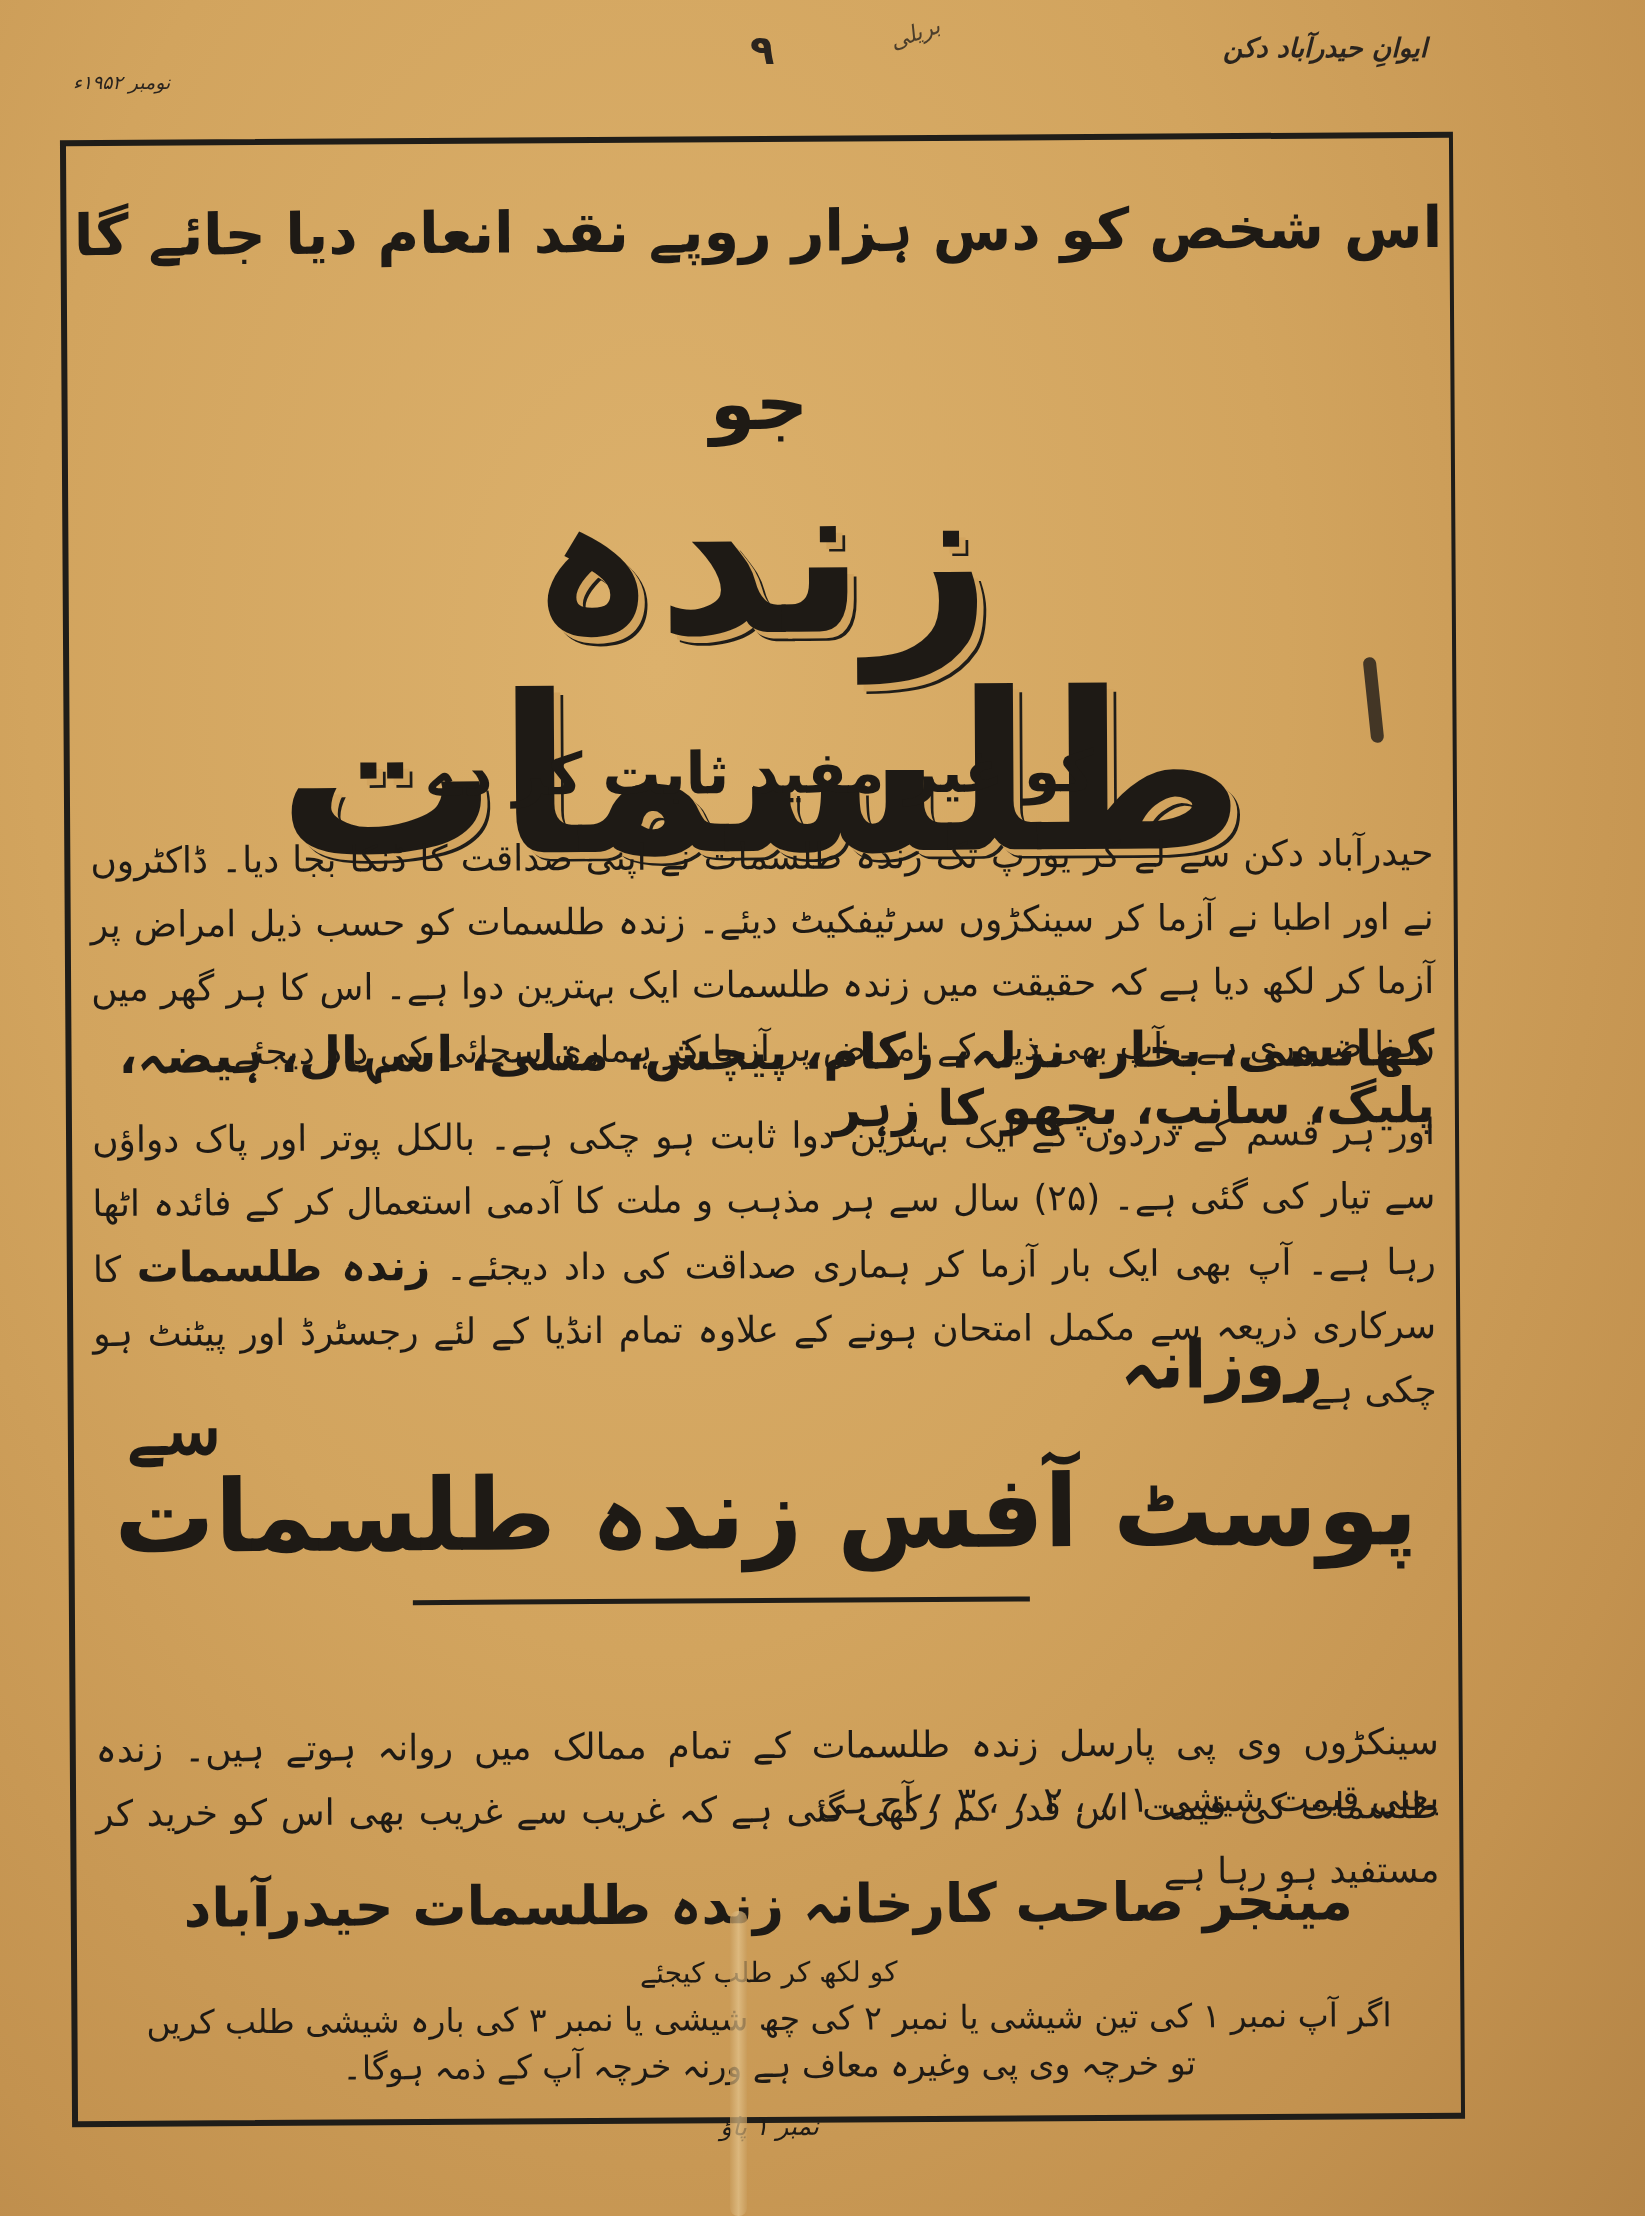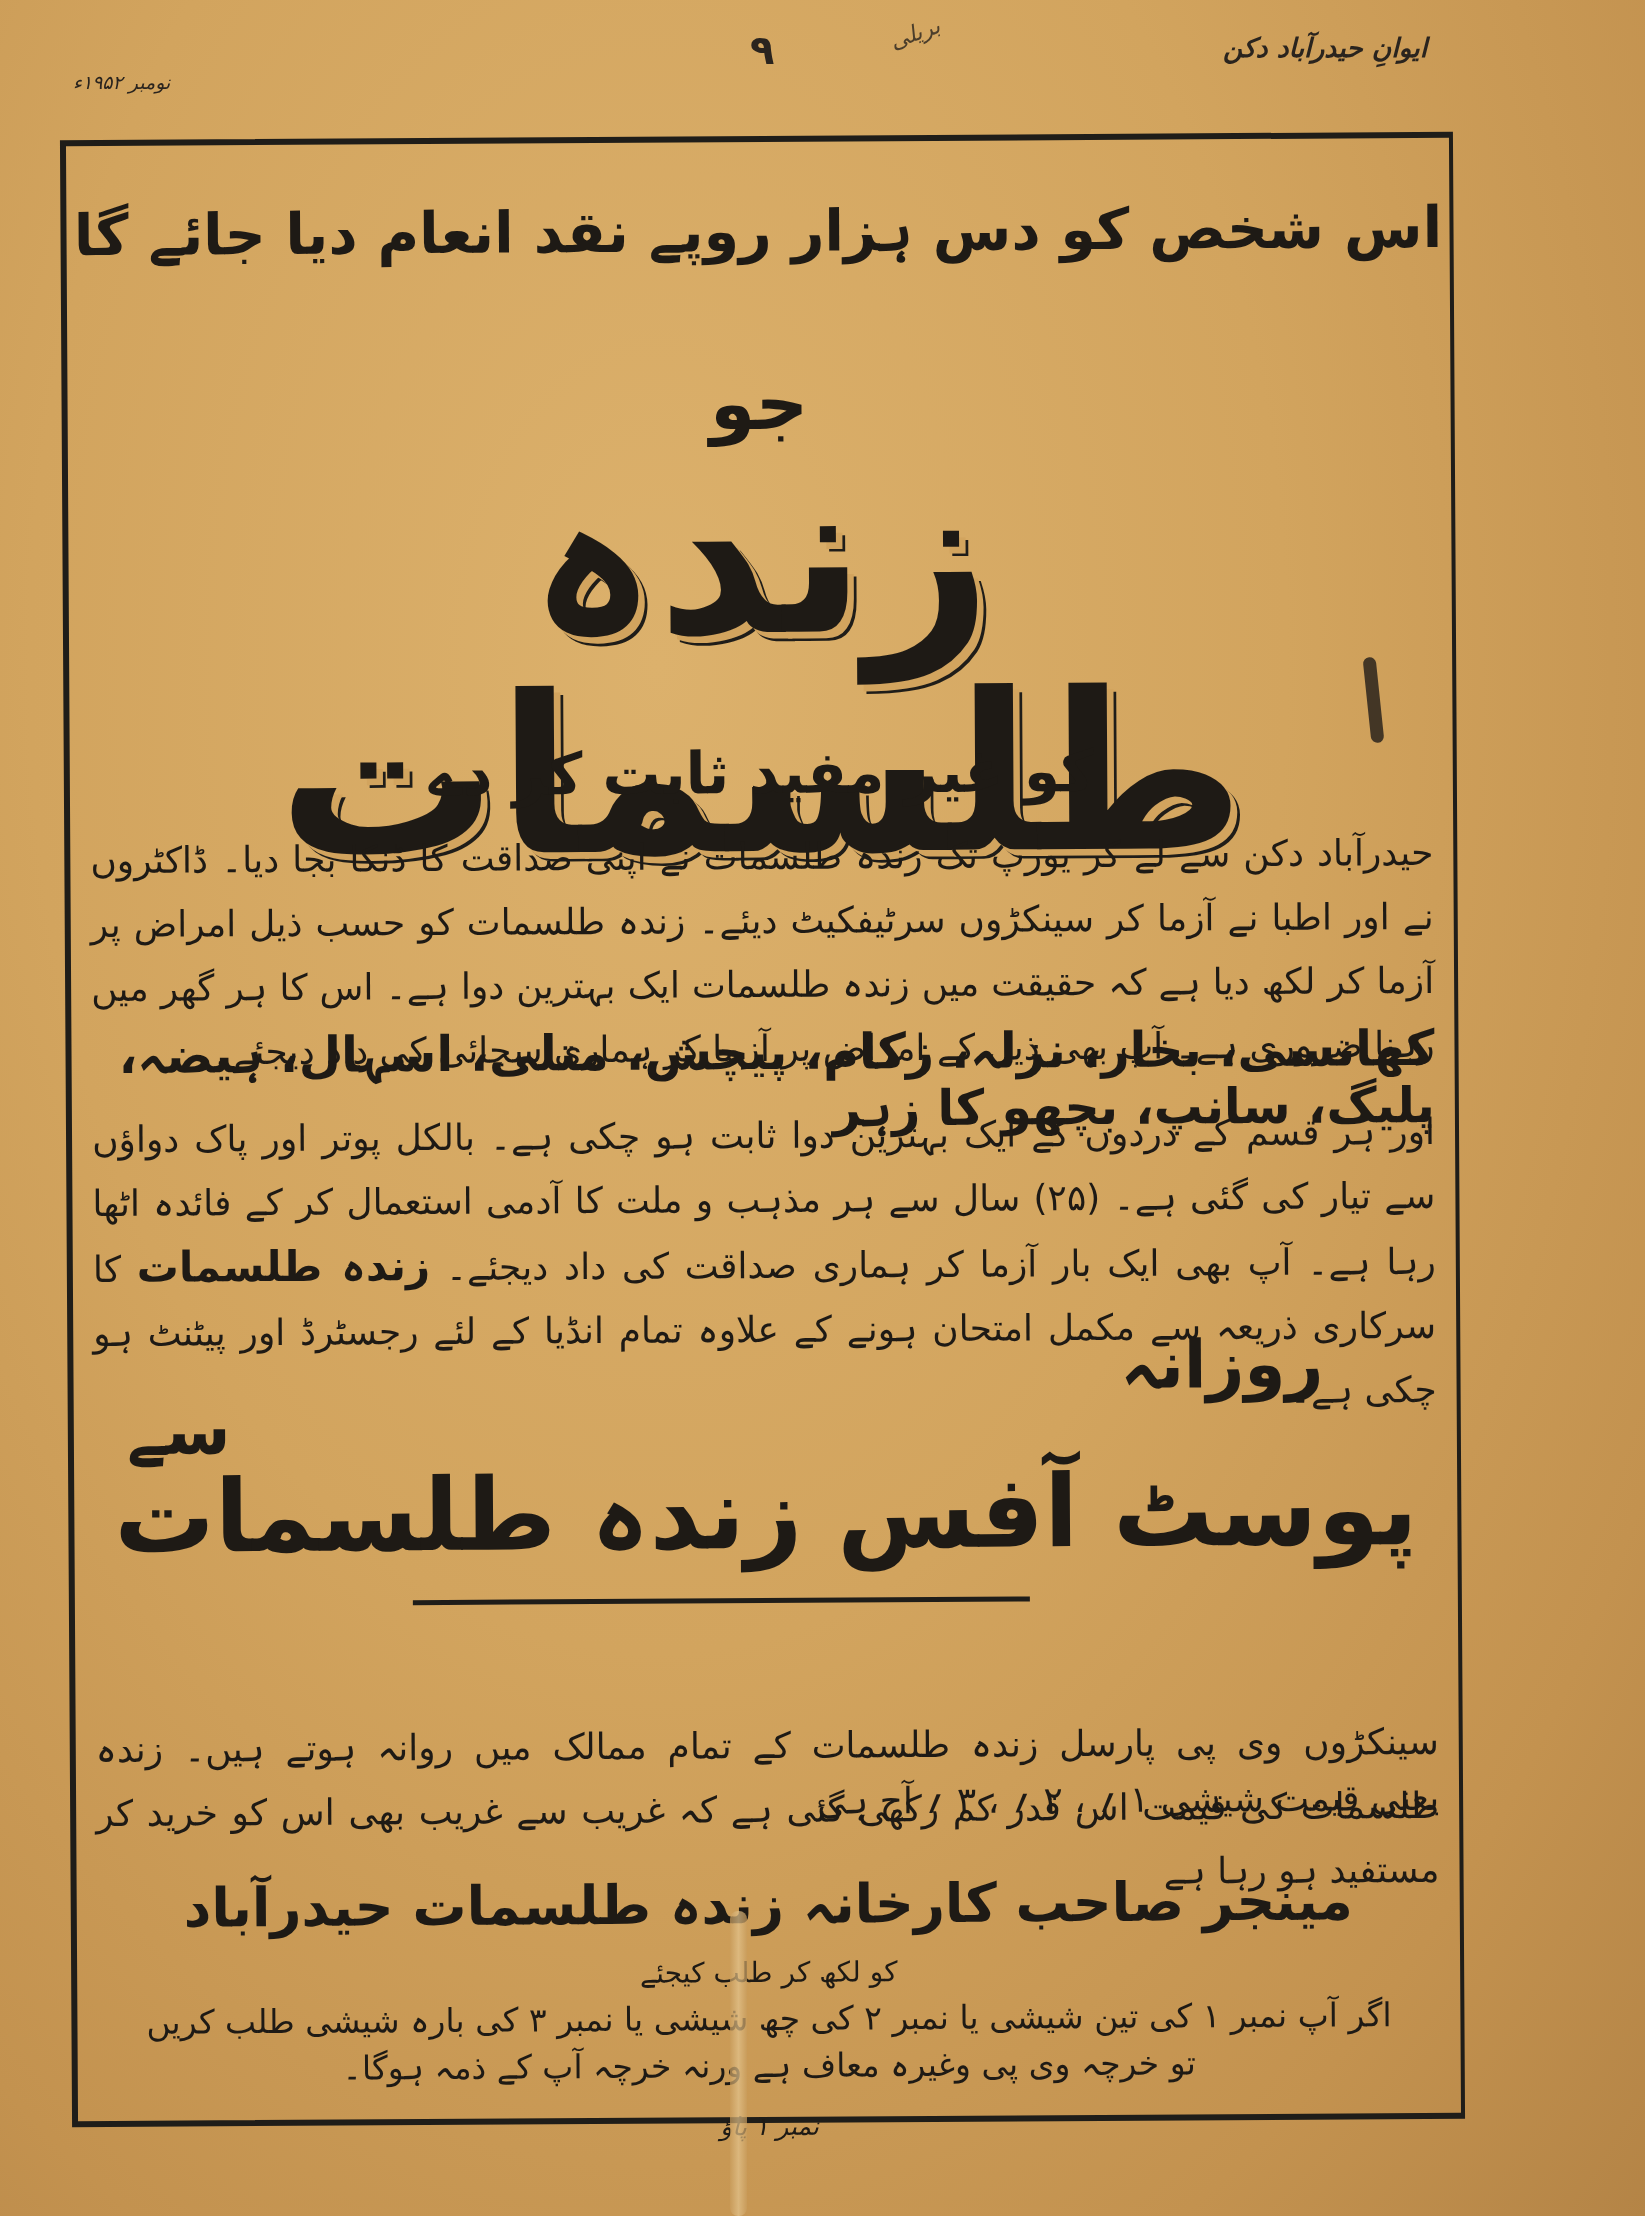--- a/index.html
+++ b/index.html
@@ -30,21 +30,21 @@
     text-shadow: 6.6px 6.6px 0 #d2a45e, 9.3px 9.3px 0 #1f1d19;
     letter-spacing:-2.7px;
   }
   .subtitle { top:597px; font-size:58px; font-weight:bold; }
   .para { left:20px; right:20px; text-align:justify; text-align-last:right; font-size:36px; line-height:64px; }
   .p1 { top:683px; }
   .disease { top:882px; left:20px; right:20px; font-size:49px; font-weight:bold; text-align:right; }
   .p2 { top:962px; }
   .reg-name { font-weight:bold; font-size:42px; }
   .daily { top:1187px; left:auto; right:133px; font-size:66px; font-weight:bold; text-align:right; }
-  .from { top:1247px; left:53px; right:auto; font-size:66px; font-weight:bold; }
+  .from { top:1247px; left:53px; right:auto; font-size:66px; font-weight:bold;font-family:Liberation Serif, serif; }
   .post { top:1313px; font-size:100px; font-weight:bold; }
   .post-underline { position:absolute; top:1456px; left:338px; width:617px; height:5.3px; background:#1f1d19; }
   .p3 { top:1572px; font-size:36px; line-height:64px; }
   .price-line { top:1639px; left:133px; right:20px; font-size:36px; text-align:right; }
   .manager { top:1731px; font-size:54px; font-weight:bold; }
   .write { top:1814px; font-size:28px; }
   .cond1 { top:1857px; font-size:33px; }
   .cond2 { top:1904px; font-size:33px; }
   .bottom-mark { top:1970px; font-size:25px; font-style:italic; }
   .edge-smudge { position:absolute; left:1367px; top:657px; width:13.3px; height:86px; background:#2a231c; border-radius:6.6px; opacity:.85; transform:rotate(-6deg); }

